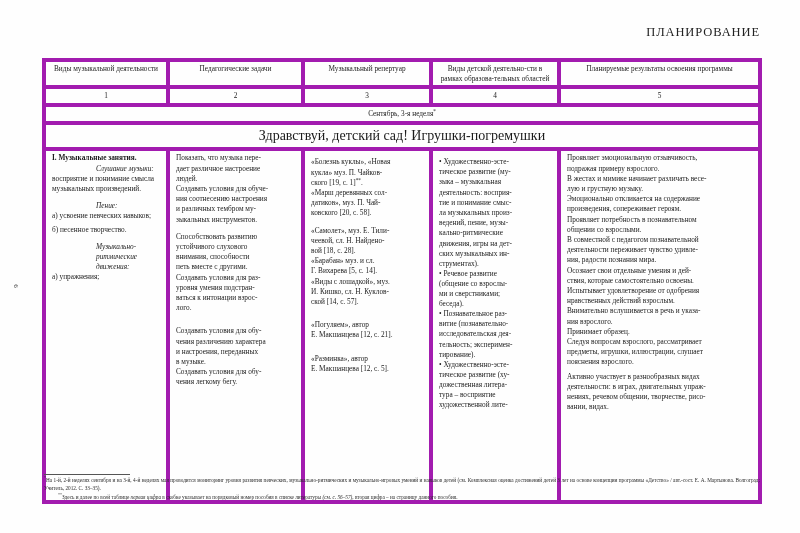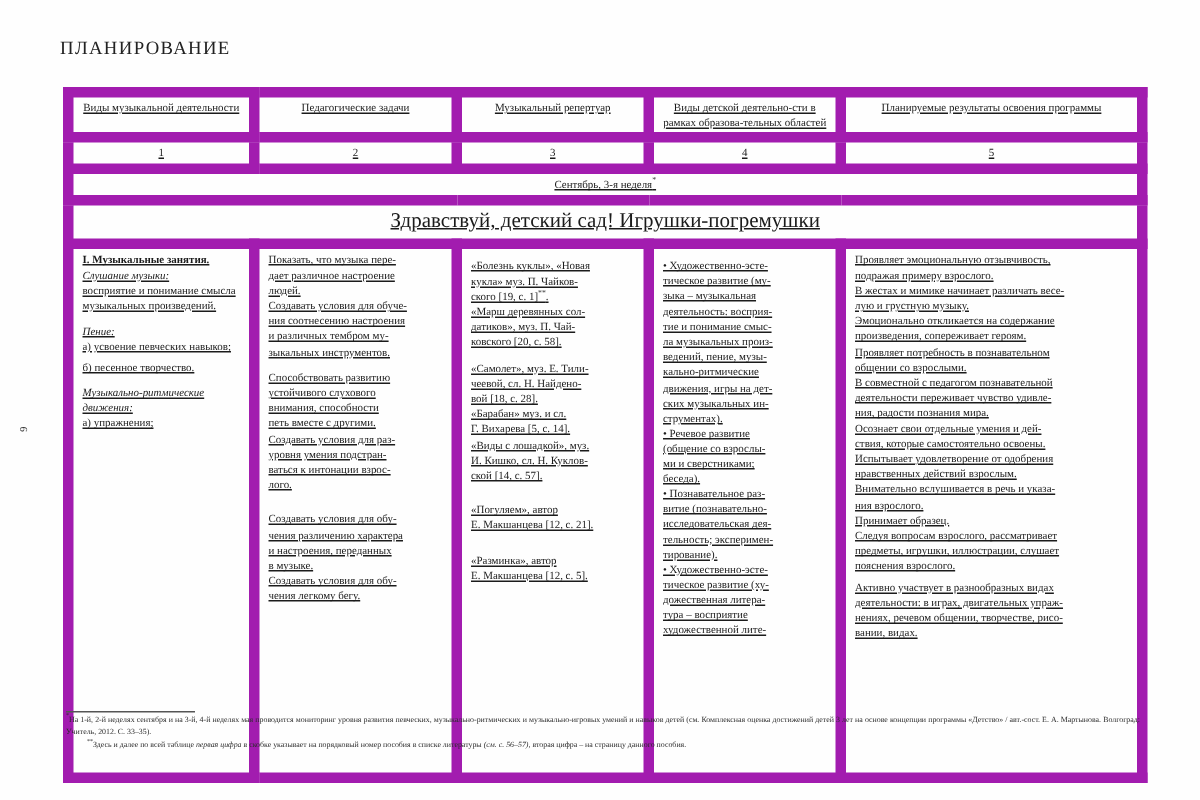--- a/index.html
+++ b/index.html
@@ -35,21 +35,21 @@
     color: #333;
     letter-spacing: 0;
   }
 
   
   .doc-title {
     position: absolute;
     left: 40px;
     top: 24px;
     width: 720px;
-    text-align: left;
+    text-align: right;
     line-height: 1.32;
   }
   .doc-title .line {
     font-size: 12.5px;
     letter-spacing: 0.9px;
     font-weight: normal;
     color: #222;
     white-space: nowrap;
   }
 
@@ -59,28 +59,27 @@
     left: 42px;
     top: 58px;
     width: 716px;
   }
   table.plan {
     border-collapse: collapse;
     width: 716px;
     table-layout: fixed;
   }
   table.plan td, table.plan th {
-    border: 7px solid #a21caf;
+    border: 4px solid #a21caf;
     vertical-align: top;
     padding: 2px 6px;
     font-weight: normal;
     font-size: 7.3px;
     line-height: 1.33;
     color: #1b1b1b;
-    text-decoration: underline;
   }
   th.hd {
     text-align: center;
     vertical-align: middle;
     padding: 4px 3px;
     font-size: 7.6px;
     line-height: 1.38;
   }
   td.numrow {
     text-align: center;
@@ -109,21 +108,21 @@
   col.c2 { width: 135px; }
   col.c3 { width: 128px; }
   col.c4 { width: 128px; }
   col.c5 { width: 201px; }
 
   
   .p { margin: 0 0 0.5px 0; }
   .gap { height: 7px; }
   .gap-sm { height: 4px; }
   .gap-lg { height: 13px; }
-  .ital { font-style: italic; }
+  .ital { font-style: italic; margin-left: 44px; }
   .bold { font-weight: bold; }
   .sup { font-size: 5.2px; vertical-align: super; line-height: 0; }
   .bullet-line { margin: 0; }
 
   
   .footnotes {
     position: absolute;
     left: 44px;
     top: 474px;
     width: 716px;

